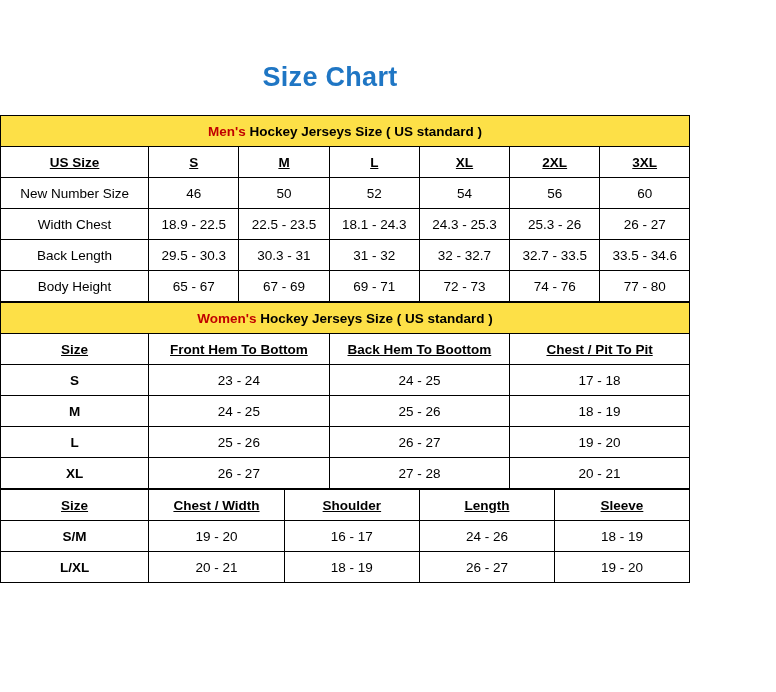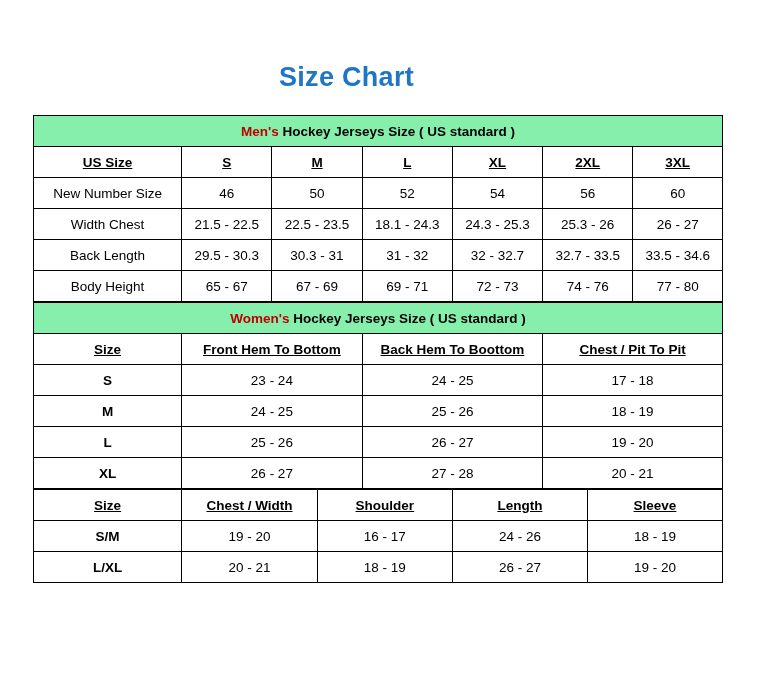--- a/index.html
+++ b/index.html
@@ -11,21 +11,20 @@
     height: 692px;
     background: #ffffff;
     font-family: "Liberation Sans", sans-serif;
     color: #000000;
   }
   .page {
     position: relative;
     width: 660px;
     height: 692px;
     box-sizing: border-box;
-    padding-left: 33px;
   }
   .title {
     text-align: center;
     color: #1f76c4;
     font-size: 27px;
     font-weight: bold;
     padding-top: 62px;
     letter-spacing: 0.3px;
   }
   .chart-wrap {
@@ -39,21 +38,21 @@
   }
   table.size-table td {
     border: 1px solid #000000;
     text-align: center;
     vertical-align: middle;
     font-size: 13.5px;
     height: 26px;
     padding: 2px 2px;
   }
   .band {
-    background: #86efac;
+    background: #fde047;
     font-weight: bold;
     font-size: 15px;
     height: 30px;
   }
   .band .accent-men { color: #c00000; }
   .band .accent-women { color: #c00000; }
   .band .accent-youth { color: #c00000; }
   .band .rest { color: #000000; }
   .hdr {
     font-weight: bold;
@@ -102,21 +101,21 @@
           <td class="rowlabel">New Number Size</td>
           <td>46</td>
           <td>50</td>
           <td>52</td>
           <td>54</td>
           <td>56</td>
           <td>60</td>
         </tr>
         <tr>
           <td class="rowlabel">Width Chest</td>
-          <td>21.5 - 22.5</td>
+          <td>18.9 - 22.5</td>
           <td>22.5 - 23.5</td>
           <td>18.1 - 24.3</td>
           <td>24.3 - 25.3</td>
           <td>25.3 - 26</td>
           <td>26 - 27</td>
         </tr>
         <tr>
           <td class="rowlabel">Back Length</td>
           <td>29.5 - 30.3</td>
           <td>30.3 - 31</td>

